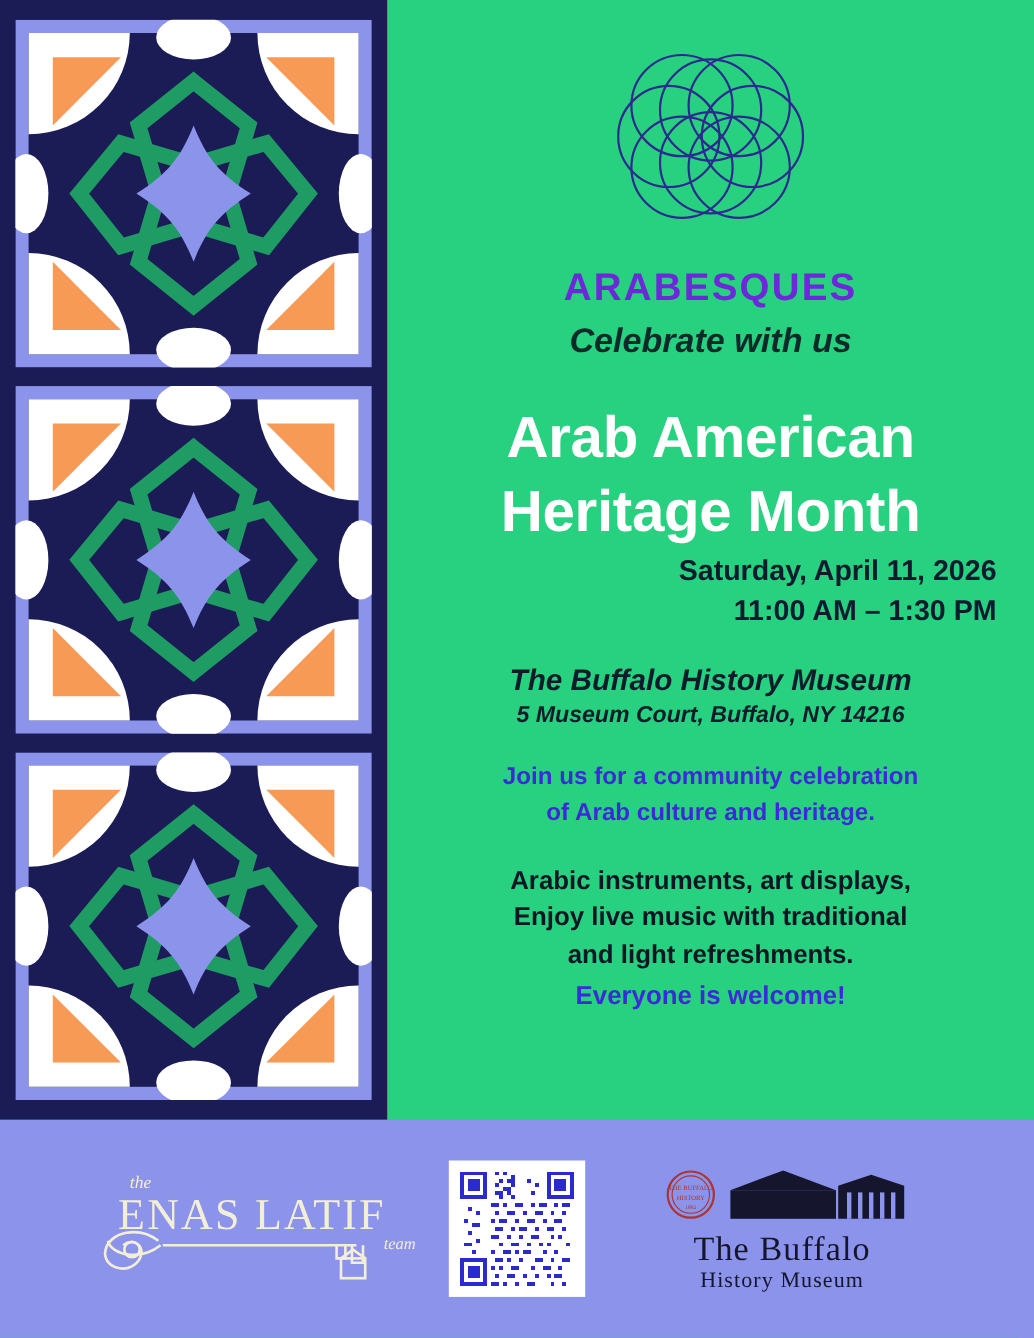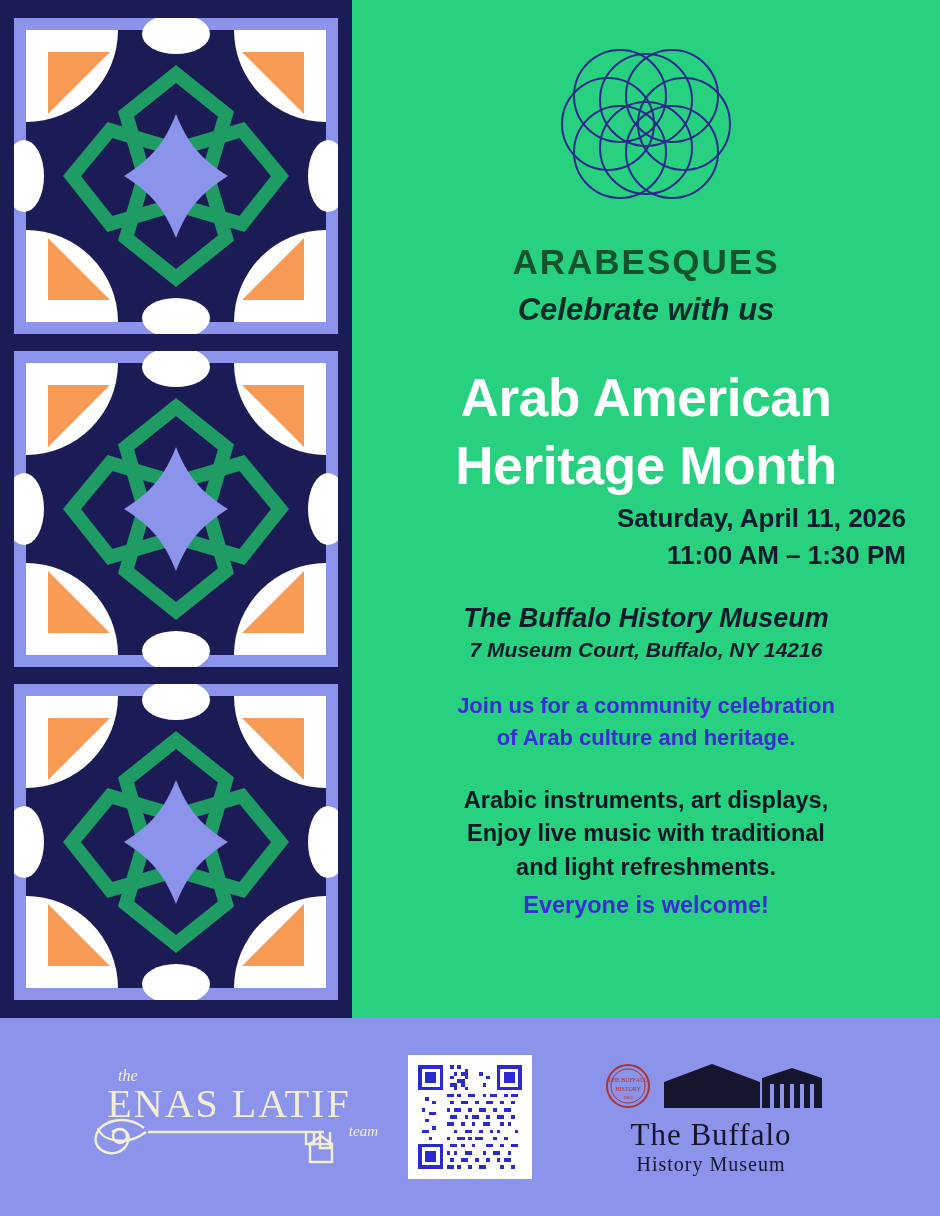--- a/index.html
+++ b/index.html
@@ -55,21 +55,21 @@
   }
   .logo-mark{
     height:214px;
     display:flex;align-items:center;justify-content:center;
   }
   .logo-mark svg{display:block;}
   .brand{
     font-size:35px;
     font-weight:bold;
     letter-spacing:2px;
-    color:#14532d;
+    color:#6d28d9;
     margin-top:2px;
   }
   .tagline{
     font-size:31px;
     font-style:italic;
     font-weight:bold;
     color:#0d2a2a;
     margin-top:10px;
   }
   .title{
@@ -288,21 +288,21 @@
         <div>Arab American</div>
         <div>Heritage Month</div>
       </div>
 
       <div class="datetime">
         <div>Saturday, April 11, 2026</div>
         <div>11:00 AM – 1:30 PM</div>
       </div>
 
       <div class="venue">The Buffalo History Museum</div>
-      <div class="address">7 Museum Court, Buffalo, NY 14216</div>
+      <div class="address">5 Museum Court, Buffalo, NY 14216</div>
 
       <div class="invite">
         <div>Join us for a community celebration</div>
         <div>of Arab culture and heritage.</div>
       </div>
 
       <div class="details">
         <div>Arabic instruments, art displays,</div>
         <div>Enjoy live music with traditional</div>
         <div>and light refreshments.</div>

